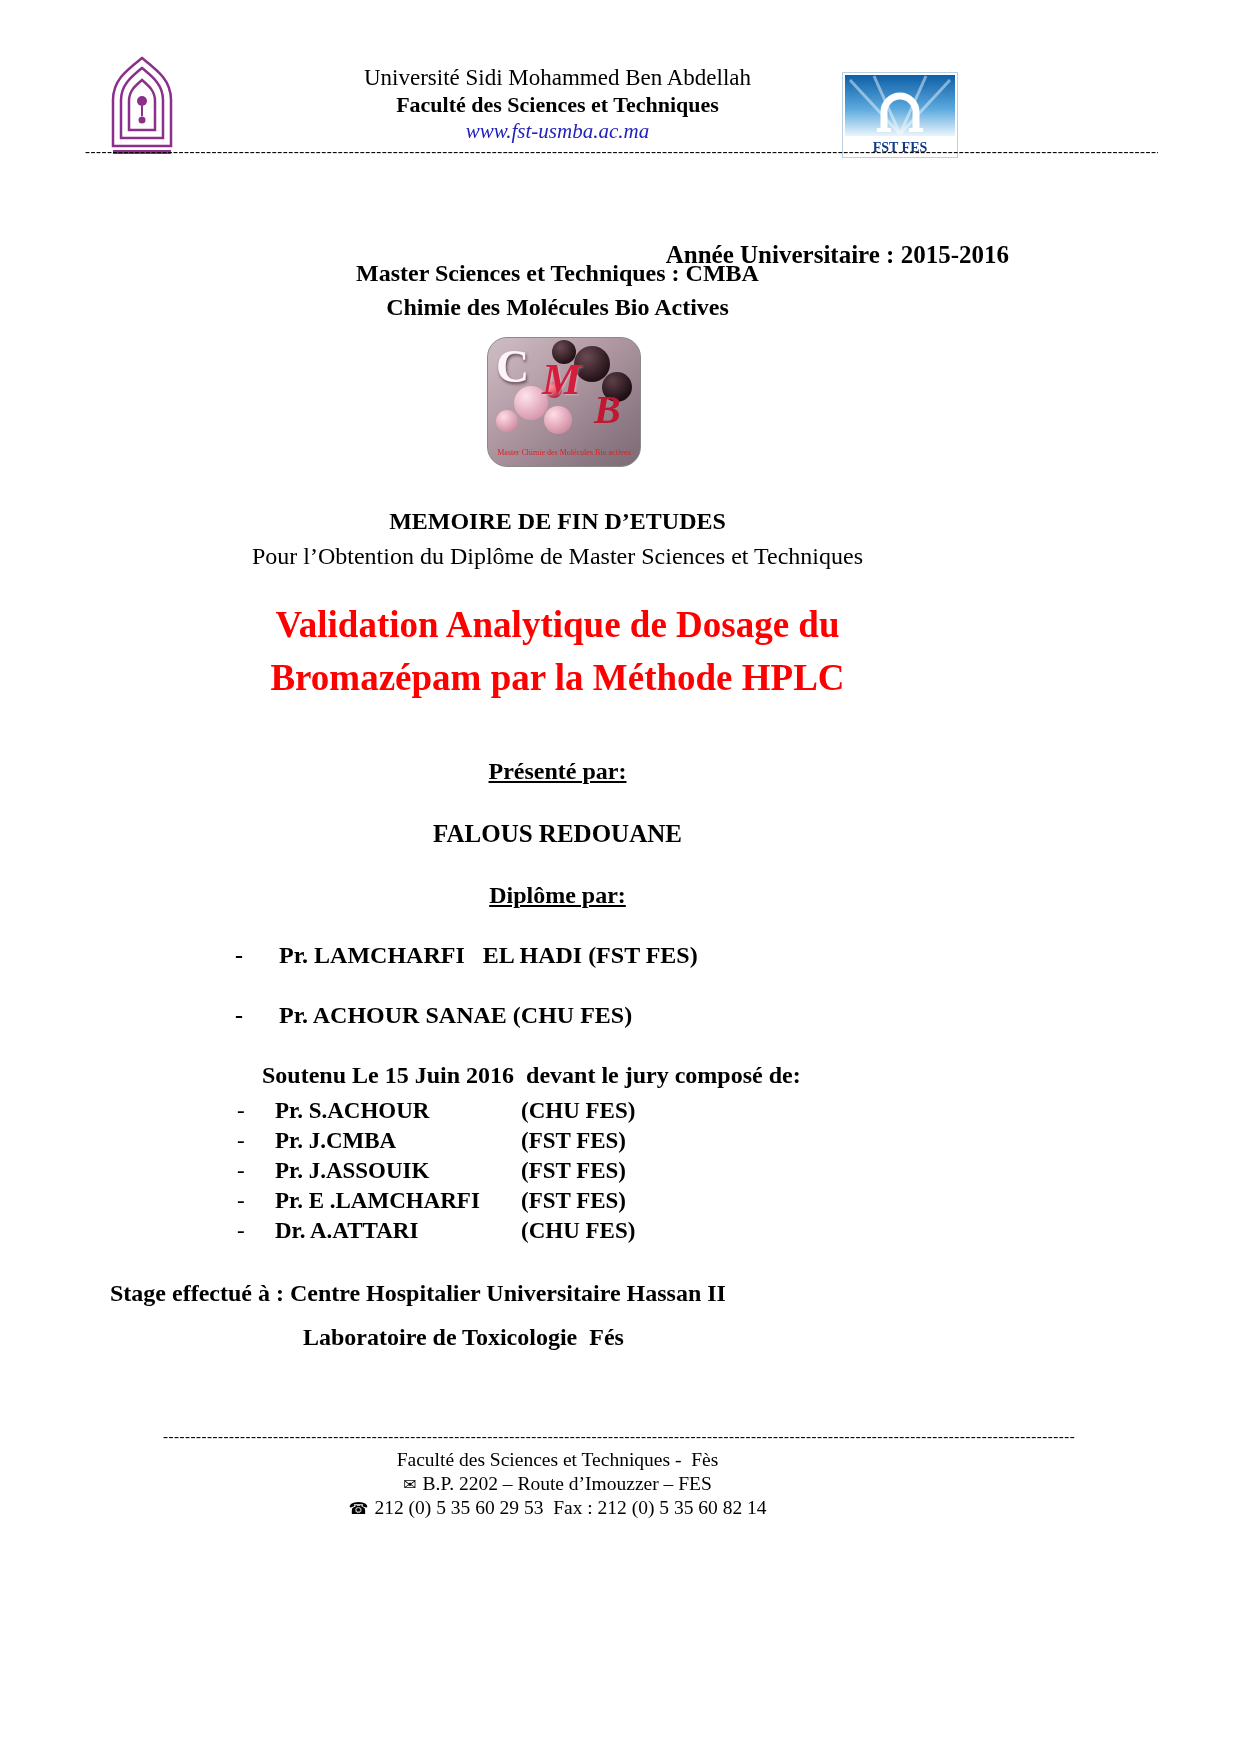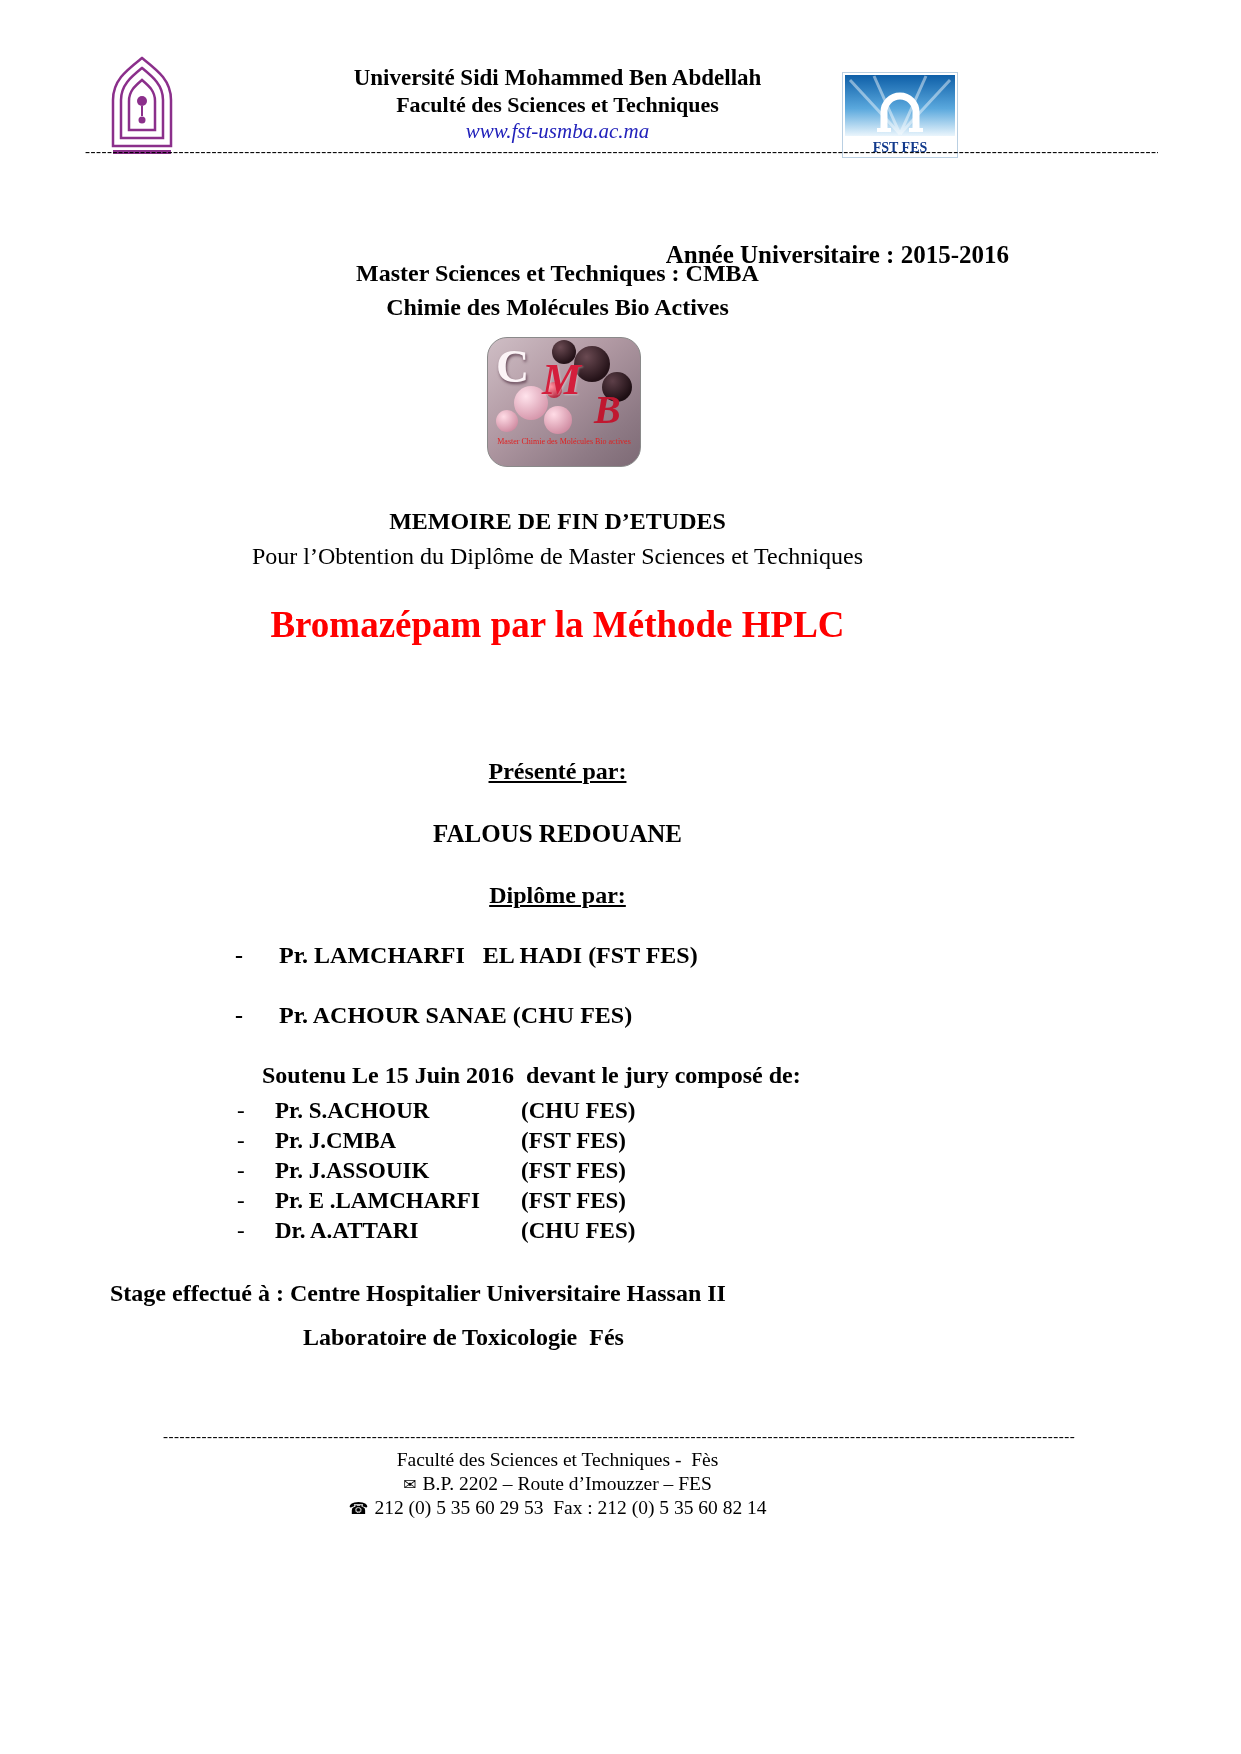--- a/index.html
+++ b/index.html
@@ -11,21 +11,21 @@
     color:#000000;
     overflow:hidden;
   }
   .abs { position:absolute; }
   .center-wrap { position:absolute; left:0; right:126px; text-align:center; }
   .pre { white-space:pre; }
 
   
   .uni-logo { left:103px; top:54px; width:78px; height:104px; }
   .header-text { top:64px; line-height:27px; }
-  .hdr-line1 { font-size:23px; font-weight:bold; }
+  .hdr-line1 { font-size:23px; font-weight:normal; }
   .hdr-line2 { font-size:22px; font-weight:bold; }
   .hdr-link  { font-size:21px; font-weight:normal; font-style:italic; color:#2222bb; cursor:pointer; }
   .fst-logo { left:842px; top:72px; }
 
   .divider { font-size:15px; white-space:nowrap; overflow:hidden; color:#000; letter-spacing:0.5px; }
   .divider-top { left:85px; top:143px; width:1073px; }
   .divider-bottom { left:163px; top:1428px; width:912px; }
 
   .academic-year { top:193px; right:232px; font-size:25px; font-weight:bold;margin-top:48px; }
 
@@ -43,21 +43,21 @@
   .sp-d2 { left:114px; top:34px; width:30px; height:30px; background:radial-gradient(circle at 35% 30%, #5d3f48, #1d0e13 72%); }
   .sp-d3 { left:64px; top:2px;  width:24px; height:24px; background:radial-gradient(circle at 35% 30%, #6a4a52, #241218 72%); }
   .sp-p1 { left:26px; top:48px; width:34px; height:34px; background:radial-gradient(circle at 35% 30%, #ffe3ec, #d595aa 78%); }
   .sp-p2 { left:56px; top:68px; width:28px; height:28px; background:radial-gradient(circle at 35% 30%, #ffdce6, #cf8ba1 78%); }
   .sp-p3 { left:8px;  top:72px; width:22px; height:22px; background:radial-gradient(circle at 35% 30%, #ffdce6, #cf8ba1 78%); }
   .sp-r1 { left:58px; top:44px; width:16px; height:16px; background:radial-gradient(circle at 35% 30%, #ff8f9e, #b2213a 78%); }
   .cmb-letter { position:absolute; font-family:"Liberation Serif", serif; }
   .cmb-c { left:8px;  top:2px;  font-size:46px; font-weight:bold; color:#fcf4f7; text-shadow:1px 2px 3px rgba(50,15,35,0.65); }
   .cmb-m { left:54px; top:16px; font-size:44px; font-weight:bold; font-style:italic; color:#d41e3c; text-shadow:1px 1px 2px rgba(255,255,255,0.35); }
   .cmb-b { left:106px; top:48px; font-size:40px; font-weight:bold; font-style:italic; color:#c01830; }
-  .cmb-caption { position:absolute; left:0; right:0; bottom:20px; text-align:center; font-size:8px; color:#e02020; white-space:nowrap; overflow:hidden; }
+  .cmb-caption { position:absolute; left:0; right:0; bottom:9px; text-align:center; font-size:8px; color:#e02020; white-space:nowrap; overflow:hidden; }
 
   .memoire-heading { top:508px; font-size:24px; font-weight:bold; }
   .memoire-subheading { top:543px; font-size:24px; }
 
   .thesis-title { top:598px; font-size:37px; font-weight:bold; color:#ff0000; line-height:53px; }
 
   .presented-label { top:758px; font-size:24px; font-weight:bold; text-decoration:underline; }
   .author-name { top:820px; font-size:25px; font-weight:bold; }
   .encadre-label { top:882px; font-size:24px; font-weight:bold; text-decoration:underline; }
 
@@ -145,20 +145,21 @@
     <span class="cmb-letter cmb-c">C</span>
     <span class="cmb-letter cmb-m">M</span>
     <span class="cmb-letter cmb-b">B</span>
     <span class="cmb-caption">Master Chimie des Molécules Bio actives</span>
   </div>
 
   <div class="center-wrap memoire-heading">MEMOIRE DE FIN D’ETUDES</div>
   <div class="center-wrap memoire-subheading">Pour l’Obtention du Diplôme de Master Sciences et Techniques</div>
 
   <div class="center-wrap thesis-title">
+    <div>Validation Analytique de Dosage du</div>
     <div>Bromazépam par la Méthode HPLC</div>
   </div>
 
   <div class="center-wrap presented-label">Présenté par:</div>
   <div class="center-wrap author-name">FALOUS REDOUANE</div>
 
   <div class="center-wrap encadre-label">Diplôme par:</div>
 
   <div class="abs supervisors">
     <div class="supervisor-row">

